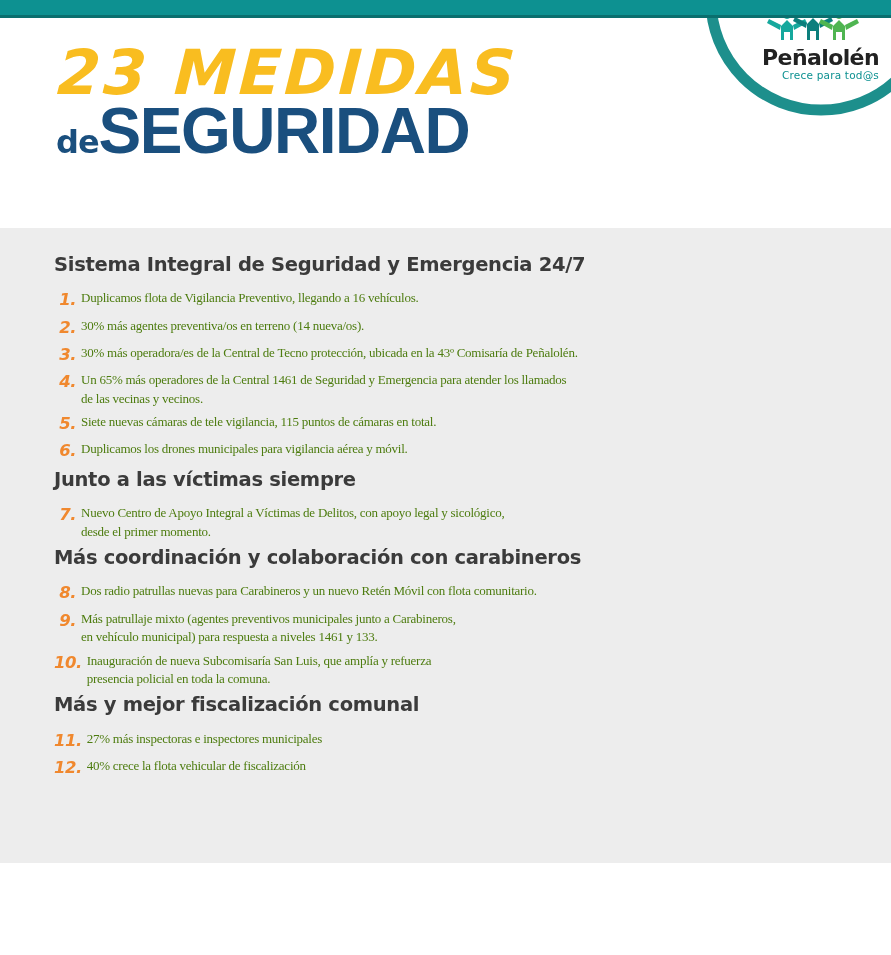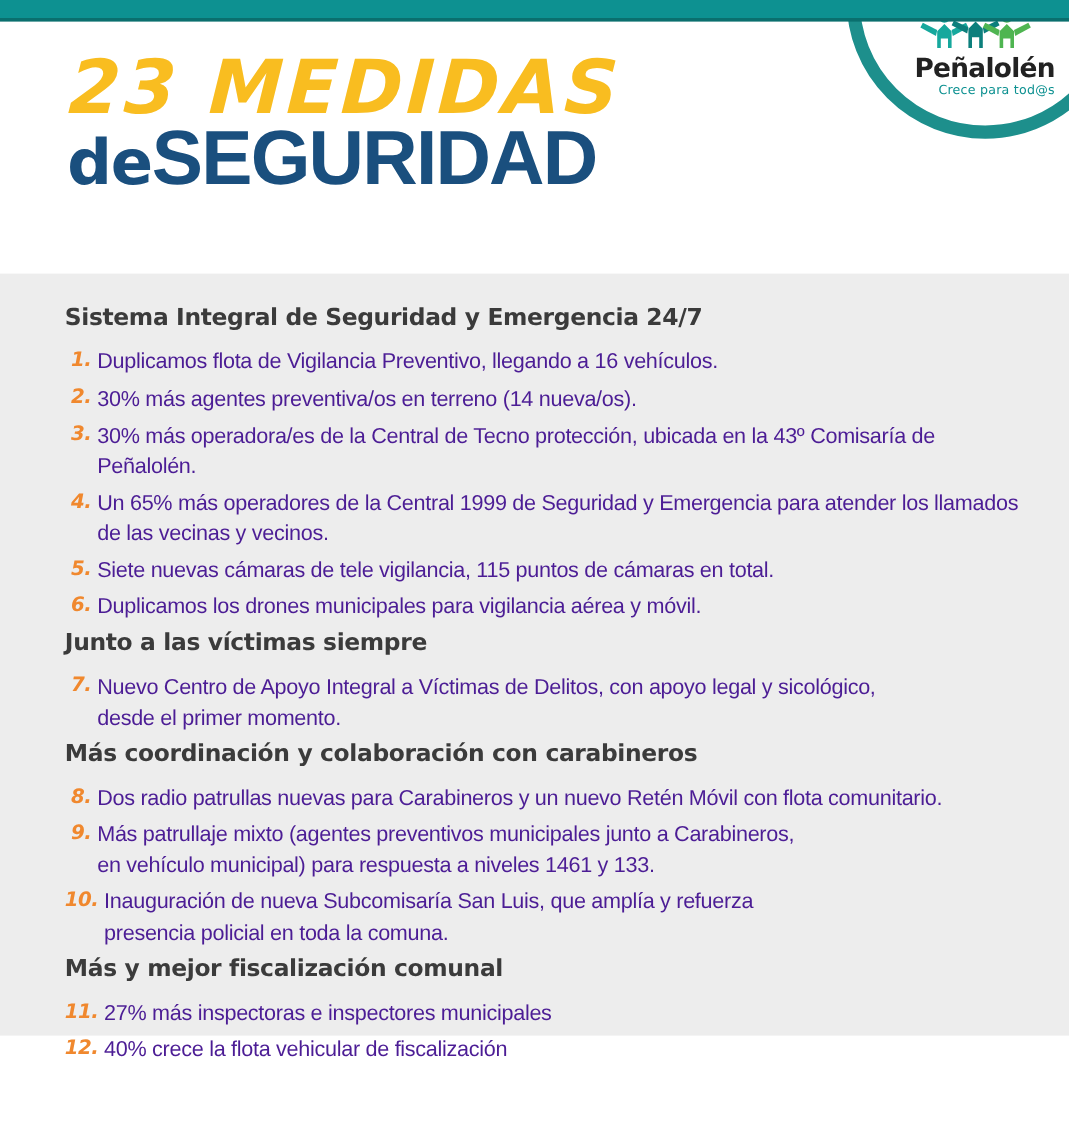--- a/index.html
+++ b/index.html
@@ -110,21 +110,21 @@
   .title-line2 {
     margin: 0;
     margin-top: -4px;
     white-space: nowrap;
     line-height: 1;
     color: #1a4f7e;
   }
   .title-de {
     font-family: "DejaVu Sans", sans-serif;
     font-weight: bold;
-    font-size: 52px;
+    font-size: 32px;
     letter-spacing: -1px;
   }
   .title-seguridad {
     font-family: Liberation Sans, sans-serif;
     font-weight: bold;
     font-size: 64px;
     letter-spacing: -1.5px;
   }
 
   
@@ -175,23 +175,23 @@
     font-style: italic;
     font-size: 16.5px;
     color: #f0882e;
     line-height: 1.35;
     padding-right: 5px;
     letter-spacing: -0.5px;
     white-space: nowrap;
   }
   .item-text {
     flex: 1 1 auto;
-    font-family: Liberation Sans, sans-serif;
-    font-size: 18px;
-    color: #4c1d95;
+    font-family: Liberation Serif, serif;
+    font-size: 13px;
+    color: #4d7c0f;
     line-height: 1.42;
     letter-spacing: -0.25px;
   }
   .item-text .cont {
     display: block;
   }
 </style>
 </head>
 <body>
 
@@ -255,21 +255,21 @@
           <li class="item">
             <span class="item-num">2.</span>
             <span class="item-text"><span>30% más agentes preventiva/os en terreno (14 nueva/os).</span></span>
           </li>
           <li class="item">
             <span class="item-num">3.</span>
             <span class="item-text"><span>30% más operadora/es de la Central de Tecno protección, ubicada en la 43º Comisaría de Peñalolén.</span></span>
           </li>
           <li class="item">
             <span class="item-num">4.</span>
-            <span class="item-text"><span>Un 65% más operadores de la Central 1999 de Seguridad y Emergencia para atender los llamados</span><span class="cont">de las vecinas y vecinos.</span></span>
+            <span class="item-text"><span>Un 65% más operadores de la Central 1461 de Seguridad y Emergencia para atender los llamados</span><span class="cont">de las vecinas y vecinos.</span></span>
           </li>
           <li class="item">
             <span class="item-num">5.</span>
             <span class="item-text"><span>Siete nuevas cámaras de tele vigilancia, 115 puntos de cámaras en total.</span></span>
           </li>
           <li class="item">
             <span class="item-num">6.</span>
             <span class="item-text"><span>Duplicamos los drones municipales para vigilancia aérea y móvil.</span></span>
           </li>
         </ul>

